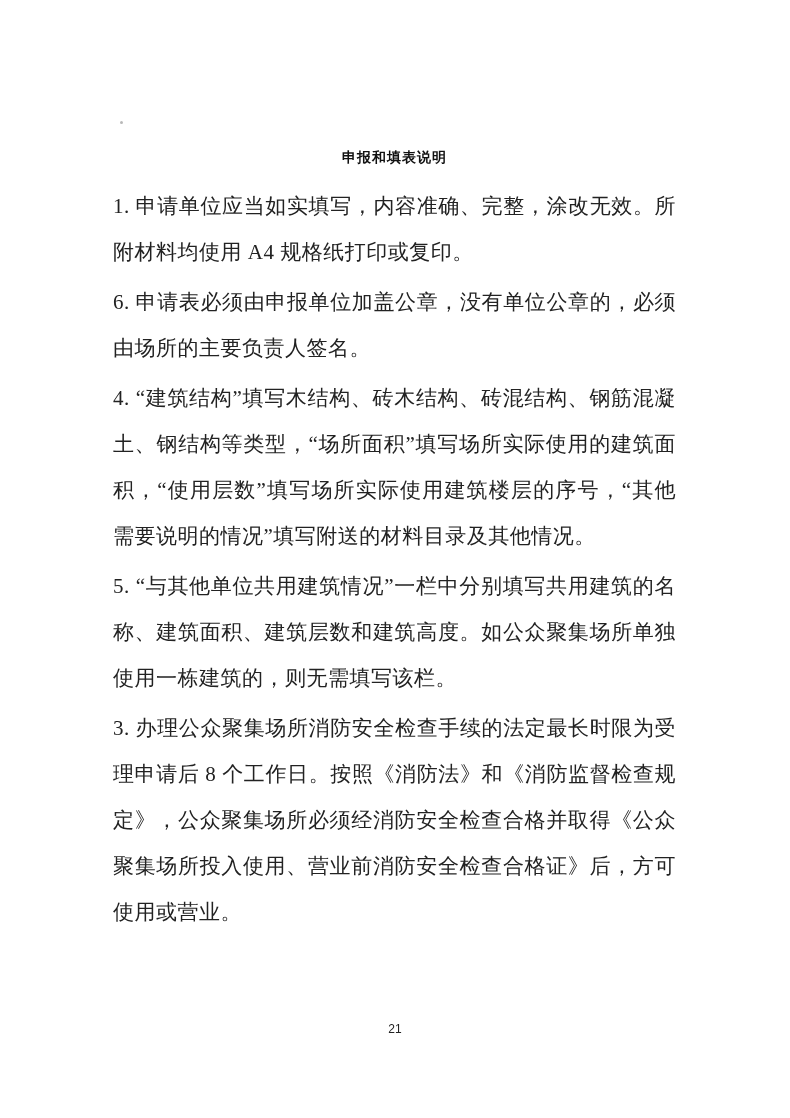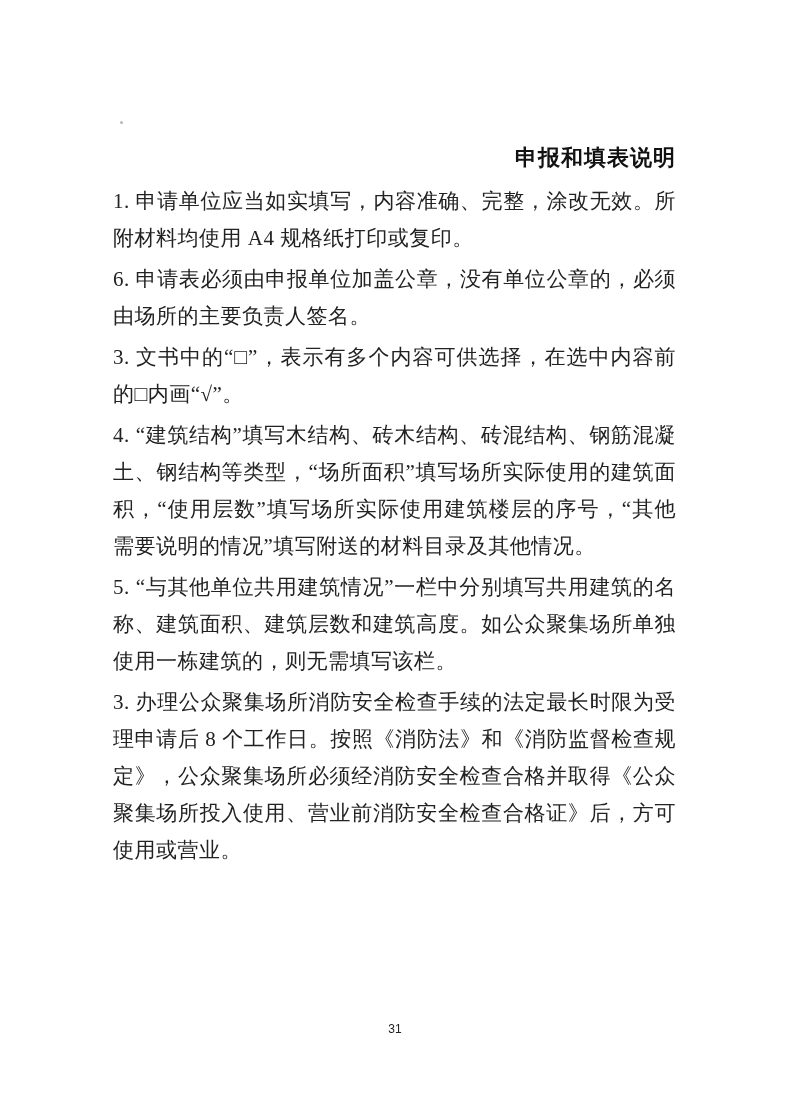--- a/index.html
+++ b/index.html
@@ -26,32 +26,32 @@
     background: #b9b9b9;
   }
   .content {
     position: absolute;
     left: 113px;
     top: 146px;
     width: 563px;
   }
   .doc-title {
     margin: 0 0 13px 0;
-    text-align: right;
-    font-family: Liberation Sans, sans-serif;
+    text-align: center;
+    font-family: Liberation Mono, monospace;
     font-weight: bold;
-    font-size: 22px;
+    font-size: 14px;
     line-height: 24px;
     letter-spacing: 1px;
     color: #111111;
   }
   .para {
     margin: 0 0 4px 0;
     font-size: 21px;
-    line-height: 37px;
+    line-height: 46px;
     text-align: justify;
     text-align-last: left;
     text-justify: inter-character;
     letter-spacing: 0.5px;
     color: #222222;
   }
   .page-number {
     position: absolute;
     left: 0;
     top: 1022px;
@@ -68,23 +68,22 @@
 <div class="page">
   <div class="artifact-dot"></div>
 
   <div class="content">
     <h1 class="doc-title">申报和填表说明</h1>
 
     <p class="para">1.  申请单位应当如实填写，内容准确、完整，涂改无效。所附材料均使用 A4 规格纸打印或复印。</p>
 
     <p class="para">6.  申请表必须由申报单位加盖公章，没有单位公章的，必须由场所的主要负责人签名。</p>
 
-    <p class="para">3.  文书中的“□”，表示有多个内容可供选择，在选中内容前的□内画“√”。</p>
 
     <p class="para">4. “建筑结构”填写木结构、砖木结构、砖混结构、钢筋混凝土、钢结构等类型，“场所面积”填写场所实际使用的建筑面积，“使用层数”填写场所实际使用建筑楼层的序号，“其他需要说明的情况”填写附送的材料目录及其他情况。</p>
 
     <p class="para">5. “与其他单位共用建筑情况”一栏中分别填写共用建筑的名称、建筑面积、建筑层数和建筑高度。如公众聚集场所单独使用一栋建筑的，则无需填写该栏。</p>
 
     <p class="para">3.  办理公众聚集场所消防安全检查手续的法定最长时限为受理申请后 8 个工作日。按照《消防法》和《消防监督检查规定》，公众聚集场所必须经消防安全检查合格并取得《公众聚集场所投入使用、营业前消防安全检查合格证》后，方可使用或营业。</p>
   </div>
 
-  <div class="page-number">31</div>
+  <div class="page-number">21</div>
 </div>
 
 </body></html>

